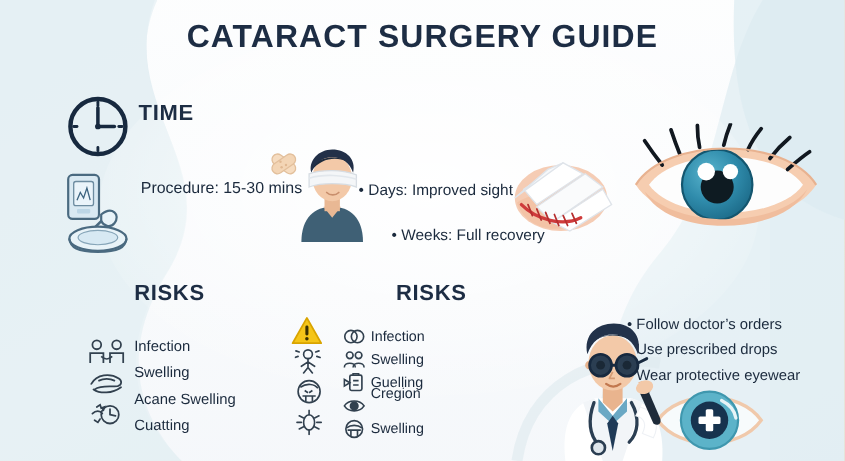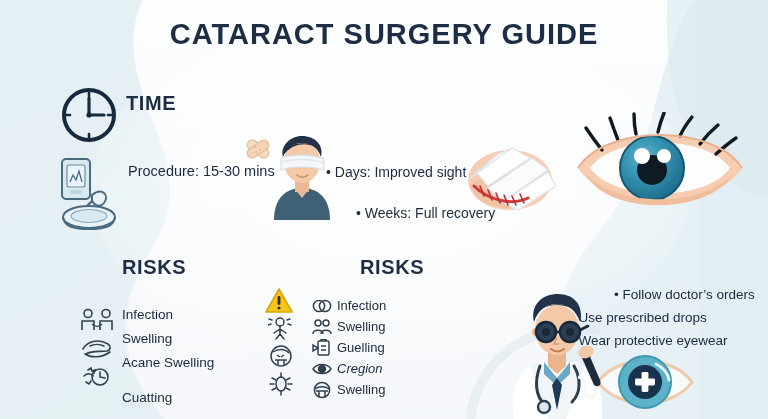--- a/index.html
+++ b/index.html
@@ -254,21 +254,21 @@
         <path d="M20,13 L20,8 M20,13 L25,14"></path>
         <path d="M8,6 l3,-2 l1,3 l3,-1 l-1,3"></path>
         <path d="M4,12 c3,-3 7,-3 9,0"></path>
         <path d="M6,18 l3,2 l2,-3"></path>
       </g>
     </svg>
 
     <div class="risk-item" style="left:122px;top:307px;">Infection</div>
     <div class="risk-item" style="left:122px;top:331px;">Swelling</div>
     <div class="risk-item" style="left:122px;top:355px;">Acane Swelling</div>
-    <div class="risk-item" style="left:122px;top:390px;">Cuatting</div>
+    <div class="risk-item" style="left:122px;top:379px;">Cuatting</div>
 
     <div class="sec-head" style="left:360px;top:256px;">RISKS</div>
 
     <svg class="icon-abs" style="left:264px;top:287px;" width="30" height="27" viewBox="0 0 30 27">
       <path d="M15,2 L28,25 L2,25 Z" fill="#f5c518" stroke="#d9a400" stroke-width="1.6" stroke-linejoin="round"></path>
       <rect x="13.6" y="9" width="2.8" height="9" rx="1.3" fill="#3a3000"></rect>
       <circle cx="15" cy="21" r="1.6" fill="#3a3000"></circle>
     </svg>
     <svg class="icon-abs" style="left:268px;top:316px;" width="26" height="24" viewBox="0 0 26 24">
       <g fill="none" stroke="#32414f" stroke-width="1.5" stroke-linecap="round">
@@ -324,24 +324,24 @@
       <g fill="none" stroke="#32414f" stroke-width="1.5">
         <circle cx="10" cy="9" r="7.6"></circle>
         <path d="M3,8 C 7,5 13,5 17,8"></path>
         <path d="M4,10 L16,10 M7,10 L7,16 M13,10 L13,16"></path>
       </g>
     </svg>
 
     <div class="risk-item2" style="left:337px;top:298px;">Infection</div>
     <div class="risk-item2" style="left:337px;top:319px;">Swelling</div>
     <div class="risk-item2" style="left:337px;top:340px;">Guelling</div>
-    <div class="risk-item2" style="left:337px;top:361px;font-style:italic;">Cregion</div>
+    <div class="risk-item2" style="left:337px;top:350px;">Cregion</div>
     <div class="risk-item2" style="left:337px;top:382px;">Swelling</div>
 
-    <div class="care-line" style="left:570px;top:287px;margin-left:44px;">• Follow doctor’s orders</div>
+    <div class="care-line" style="left:570px;top:287px;">• Follow doctor’s orders</div>
     <div class="care-line" style="left:570px;top:310px;">• Use prescribed drops</div>
     <div class="care-line" style="left:570px;top:333px;">• Wear protective eyewear</div>
 
     <svg class="icon-abs" style="left:596px;top:348px;" width="124" height="71" viewBox="0 0 124 71">
       <path d="M2,34 C 22,6 76,6 96,34 C 76,62 22,62 2,34 Z" fill="#f7fbfc" stroke="#f0c9ab" stroke-width="3"></path>
       <circle cx="49" cy="34" r="26" fill="#5cb3c9"></circle>
       <circle cx="49" cy="34" r="26" fill="none" stroke="#3f97ae" stroke-width="2"></circle>
       <circle cx="49" cy="34" r="17" fill="#17334e"></circle>
       <rect x="45.6" y="24" width="6.8" height="20" rx="1.4" fill="#ffffff"></rect>
       <rect x="39" y="30.6" width="20" height="6.8" rx="1.4" fill="#ffffff"></rect>

